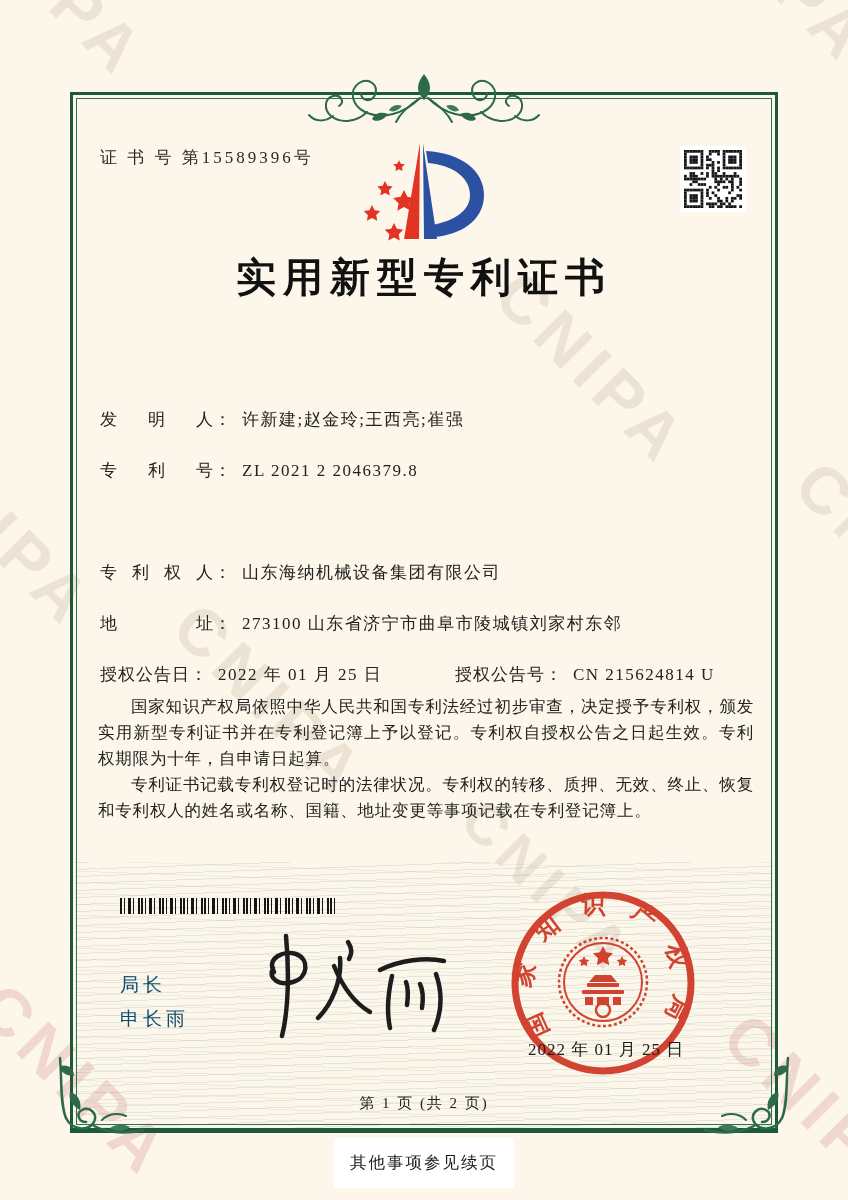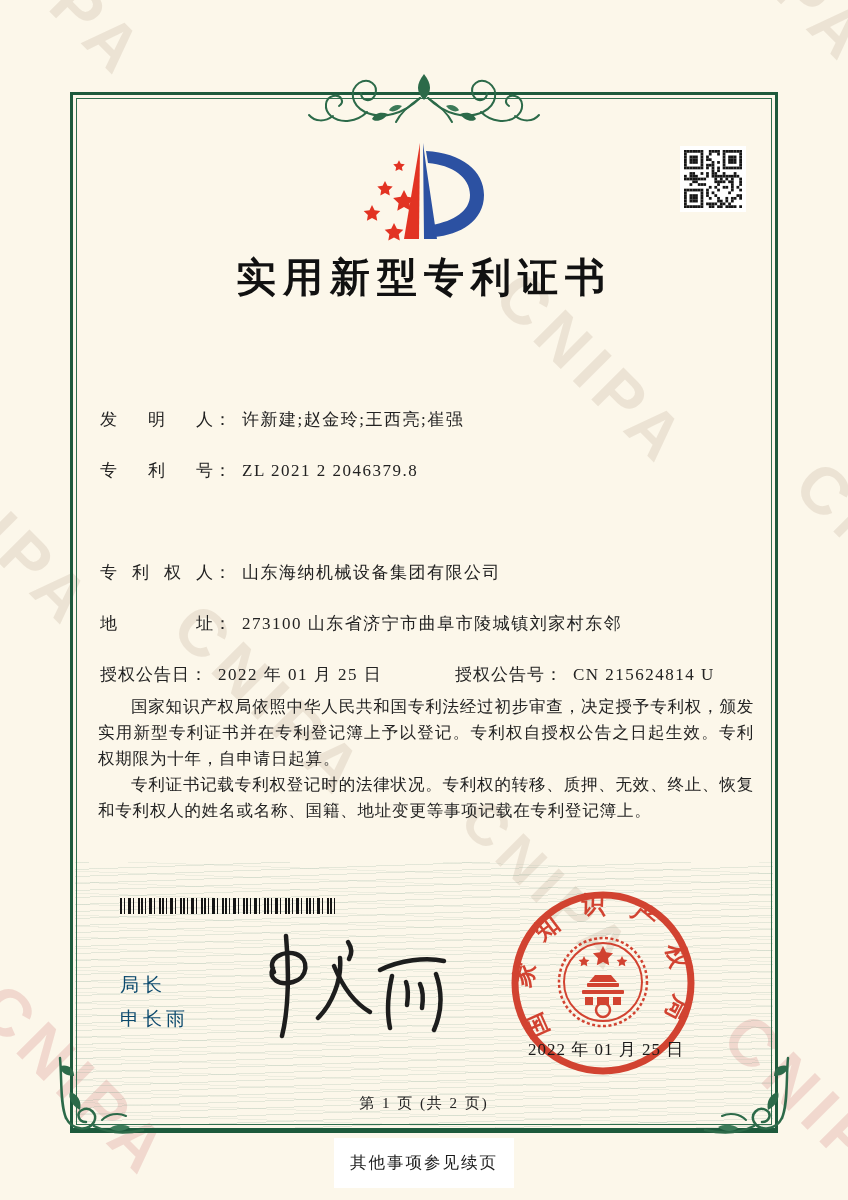--- a/index.html
+++ b/index.html
@@ -123,20 +123,21 @@
       <path d="M10,4 C12,26 10,50 16,64"></path>
       <path d="M16,64 C22,76 38,78 44,68 C48,60 40,52 32,56 C26,59 28,68 36,68"></path>
       <path d="M44,72 C60,80 76,80 93,76"></path>
       <path d="M20,38 C28,40 32,48 30,56 C22,52 18,44 20,38 Z" fill="#2c6a49" stroke="none"></path>
       <path d="M10,12 C18,10 24,14 24,22 C16,22 10,18 10,12 Z" fill="#2c6a49" stroke="none"></path>
       <path d="M52,66 C58,60 68,58 76,62" stroke-width="2"></path>
       <path d="M60,74 C66,70 74,70 80,73 C74,78 64,78 60,74 Z" fill="#3c7a58" stroke="none"></path>
     </g>
   </svg>
 
+  <div class="cert-no">证 书 号 第15589396号</div>
 
   <div class="qr">
       <svg id="qrSvg" viewBox="0 0 21 21">
         <rect x="0" y="0" width="1" height="1" fill="#151515"></rect>
         <rect x="1" y="0" width="1" height="1" fill="#151515"></rect>
         <rect x="2" y="0" width="1" height="1" fill="#151515"></rect>
         <rect x="3" y="0" width="1" height="1" fill="#151515"></rect>
         <rect x="4" y="0" width="1" height="1" fill="#151515"></rect>
         <rect x="5" y="0" width="1" height="1" fill="#151515"></rect>
         <rect x="6" y="0" width="1" height="1" fill="#151515"></rect>

